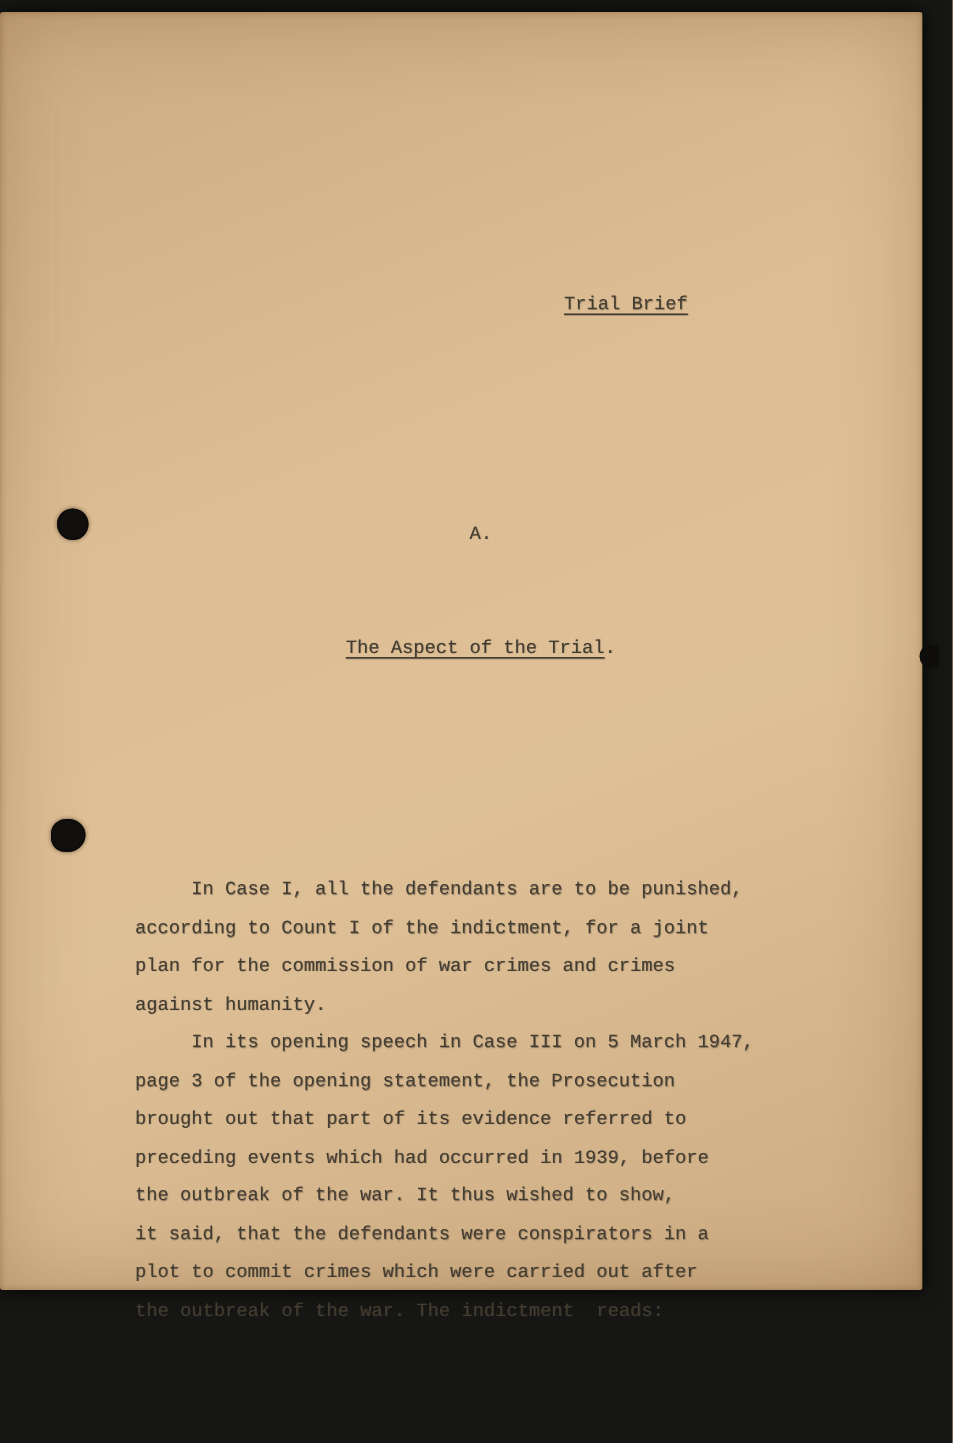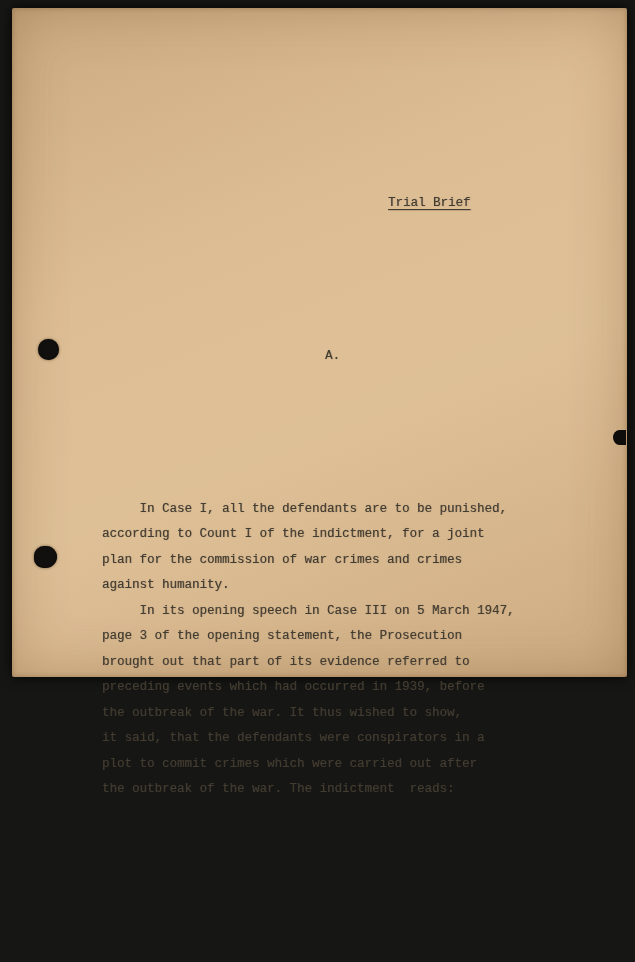--- a/index.html
+++ b/index.html
@@ -11,24 +11,24 @@
 
   body {
     position: relative;
     overflow: hidden;
     background: var(--bg, #161614);
     font-family: "Liberation Mono", "DejaVu Sans Mono", monospace;
   }
 
   .paper {
     position: absolute;
-    left: 12px;
+    left: 0;
     top: 8px;
     width: 615px;
-    height: 669px;
+    height: 852px;
     background-color: var(--paper, #d9b88e);
     background-image:
       linear-gradient(158deg,
         rgba(90, 55, 20, 0.10) 0%,
         rgba(255, 236, 200, 0.10) 35%,
         rgba(255, 240, 205, 0.14) 60%,
         rgba(100, 60, 25, 0.10) 100%);
     box-shadow:
       inset 0 0 55px rgba(110, 72, 32, 0.30),
       inset 0 0 5px rgba(80, 50, 20, 0.35),
@@ -85,20 +85,21 @@
 </head>
 <body>
 
 <div class="paper">
   <div class="content">
 
     <div class="title-row"><span class="underline">Trial Brief</span></div>
 
     <div class="centered-block">
       <div>A.</div>
+      <div class="heading-row"><span class="underline">The Aspect of the Trial</span><span>.</span></div>
     </div>
 
     <div><div class="paragraph"><div class="line">     In Case I, all the defendants are to be punished,</div><div class="line">according to Count I of the indictment, for a joint</div><div class="line">plan for the commission of war crimes and crimes</div><div class="line">against humanity.</div></div><div class="paragraph"><div class="line">     In its opening speech in Case III on 5 March 1947,</div><div class="line">page 3 of the opening statement, the Prosecution</div><div class="line">brought out that part of its evidence referred to</div><div class="line">preceding events which had occurred in 1939, before</div><div class="line">the outbreak of the war. It thus wished to show,</div><div class="line">it said, that the defendants were conspirators in a</div><div class="line">plot to commit crimes which were carried out after</div><div class="line">the outbreak of the war. The indictment  reads:</div></div></div>
 
     
 
   </div>
 </div>
 
 <div class="punch-hole top"></div>

